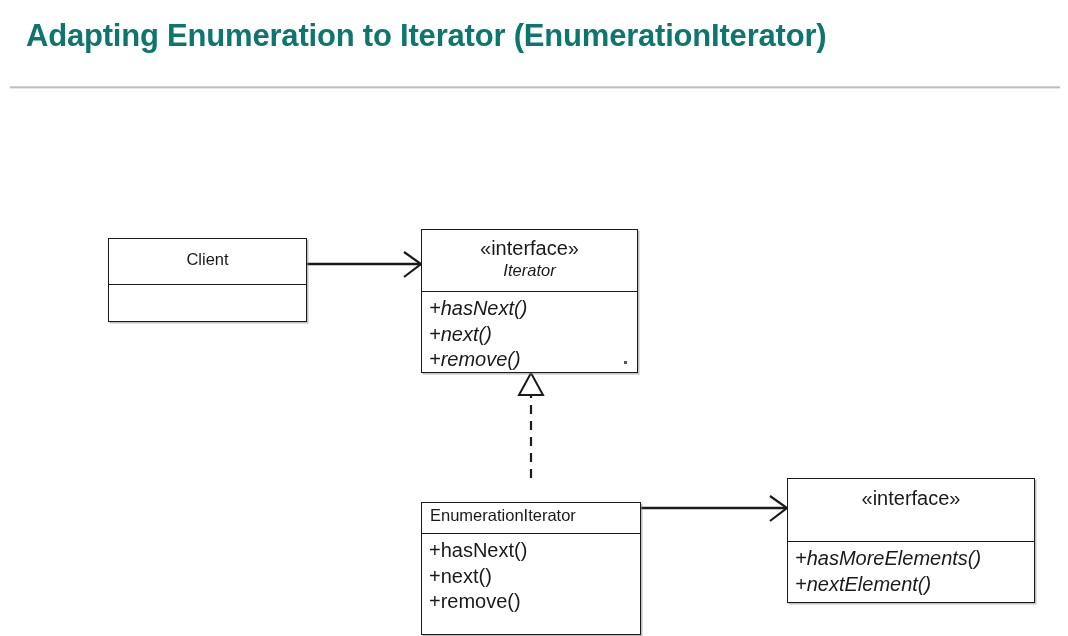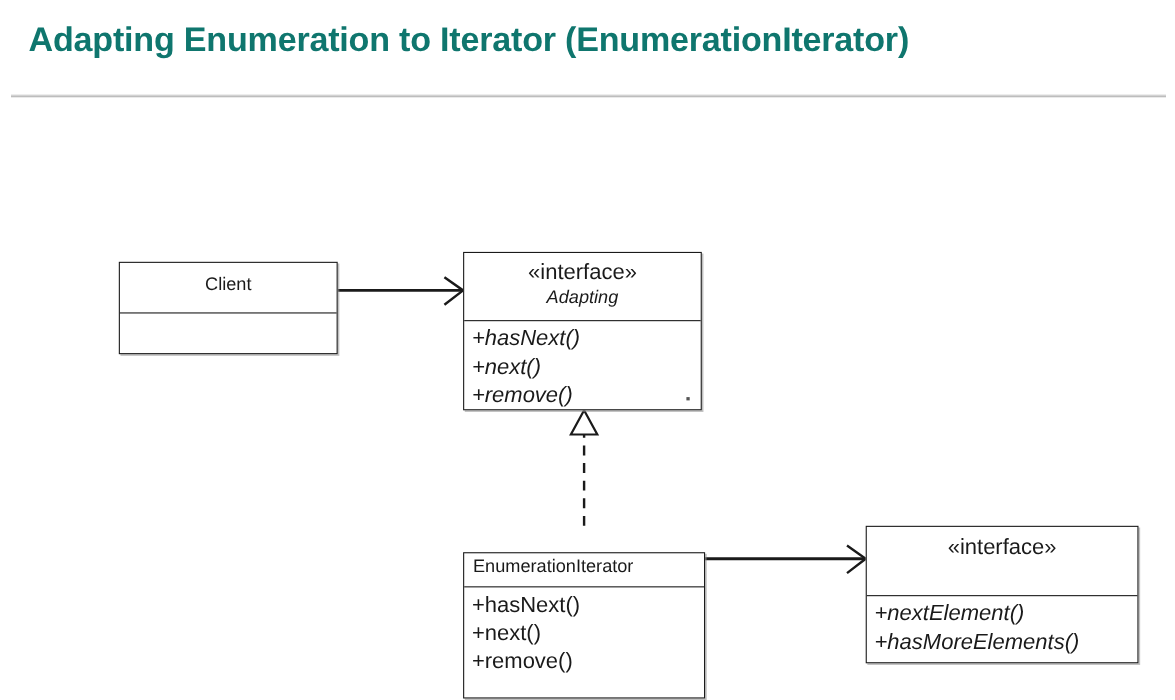--- a/index.html
+++ b/index.html
@@ -148,21 +148,21 @@
   <div class="uml-class" id="class-client">
     <div class="uml-header">
       <div class="class-name">Client</div>
     </div>
     <div class="uml-compartment"></div>
   </div>
 
   <div class="uml-class" id="class-iterator">
     <div class="uml-header">
       <div class="stereotype">«interface»</div>
-      <div class="class-name abstract">Adapting</div>
+      <div class="class-name abstract">Iterator</div>
     </div>
     <div class="uml-compartment">
       <div class="member abstract">+hasNext()</div>
       <div class="member abstract">+next()</div>
       <div class="member abstract">+remove()</div>
     </div>
   </div>
 
   <div class="uml-class" id="class-enumiterator">
     <div class="uml-header">
@@ -173,19 +173,19 @@
       <div class="member">+next()</div>
       <div class="member">+remove()</div>
     </div>
   </div>
 
   <div class="uml-class" id="class-enumeration">
     <div class="uml-header">
       <div class="stereotype">«interface»</div>
     </div>
     <div class="uml-compartment">
+      <div class="member abstract">+hasMoreElements()</div>
       <div class="member abstract">+nextElement()</div>
-      <div class="member abstract">+hasMoreElements()</div>
     </div>
   </div>
 
   <div id="ink-speck"></div>
 </div>
 
 </body></html>

